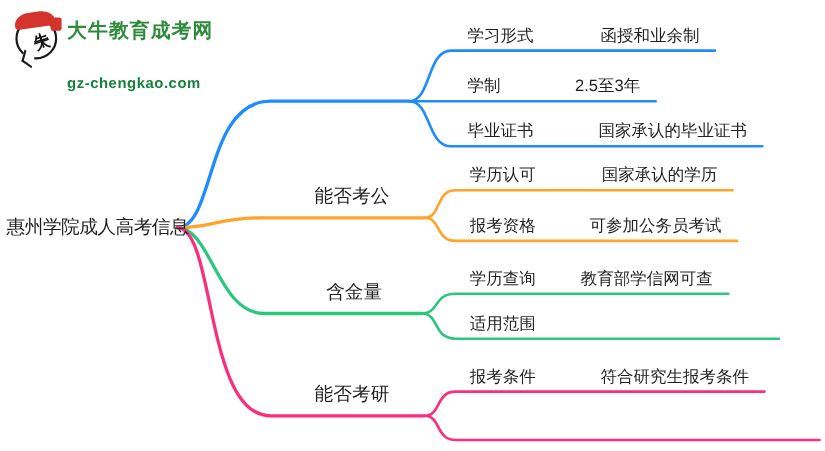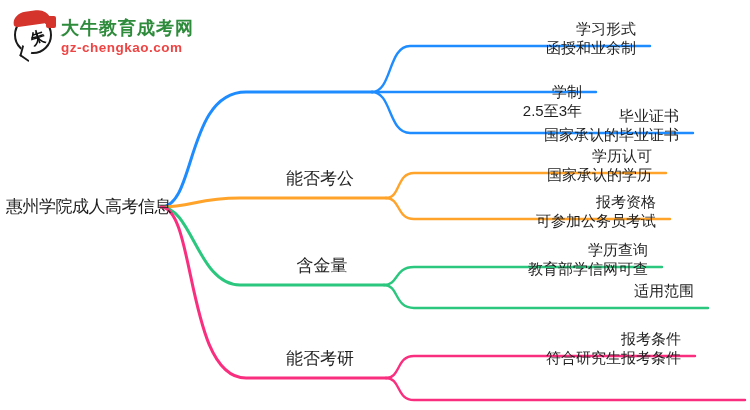--- a/index.html
+++ b/index.html
@@ -16,21 +16,21 @@
     position:absolute;left:6px;top:195px;width:160px;height:24px;
     font-size:17px;letter-spacing:-0.5px;line-height:24px;white-space:nowrap;
   }
   .branch-label{
     position:absolute;height:22px;line-height:22px;font-size:17px;
     text-align:center;white-space:nowrap;
   }
   .leaf-row{
     position:absolute;height:26px;display:flex;justify-content:space-between;
     align-items:flex-end;padding:0 14px 4px 13px;box-sizing:border-box;
-    font-size:15px;white-space:nowrap;flex-direction:column;
+    font-size:15px;white-space:nowrap;
   }
   .leaf-key{flex:0 0 auto;}
   .leaf-val{flex:0 0 auto;}
 
   
   .logo{position:absolute;left:14px;top:11px;display:flex;align-items:flex-start;justify-content:flex-end;}
   .bubble{
     position:relative;width:38px;height:38px;border:2.5px solid #1a1a1a;
     border-radius:50%;background:#fff;box-sizing:border-box;margin-top:5px;
   }
@@ -81,35 +81,35 @@
 
   <div class="logo">
     <div class="bubble">
       <div class="cap" style="background: rgb(213, 52, 44);"></div>
       <div class="seal" style="background: rgb(213, 52, 44);"></div>
       <span class="bubble-chars">大牛</span>
       <div class="bubble-tail"></div>
     </div>
     <div class="logo-text">
       <div class="logo-title" style="color: rgb(46, 139, 60);">大牛教育成考网</div>
-      <div class="logo-domain" style="color: #ef4444;">gz-chengkao.com</div>
+      <div class="logo-domain" style="color: #15803d; margin-top: 28px;">gz-chengkao.com</div>
     </div>
   </div>
 
   <div class="root-label">惠州学院成人高考信息</div>
 
   <div class="branch-label" style="left:255px;top:168px;width:130px;">能否考公</div>
   <div class="branch-label" style="left:255px;top:348px;width:130px;">能否考研</div>
   <div class="branch-label" style="left:262px;top:255px;width:120px;">含金量</div>
 
   <div class="leaf-row" style="left:412px;top:20px;width:238px;">
     <span class="leaf-key">学习形式</span>
     <span class="leaf-val">函授和业余制</span>
   </div>
-  <div class="leaf-row" style="left:412px;top:66px;width:184px;margin-top:17px;">
+  <div class="leaf-row" style="left:412px;top:66px;width:184px;">
     <span class="leaf-key">学制</span>
     <span class="leaf-val">2.5至3年</span>
   </div>
   <div class="leaf-row" style="left:412px;top:107px;width:281px;">
     <span class="leaf-key">毕业证书</span>
     <span class="leaf-val">国家承认的毕业证书</span>
   </div>
 
   <div class="leaf-row" style="left:414px;top:147px;width:252px;">
     <span class="leaf-key">学历认可</span>

